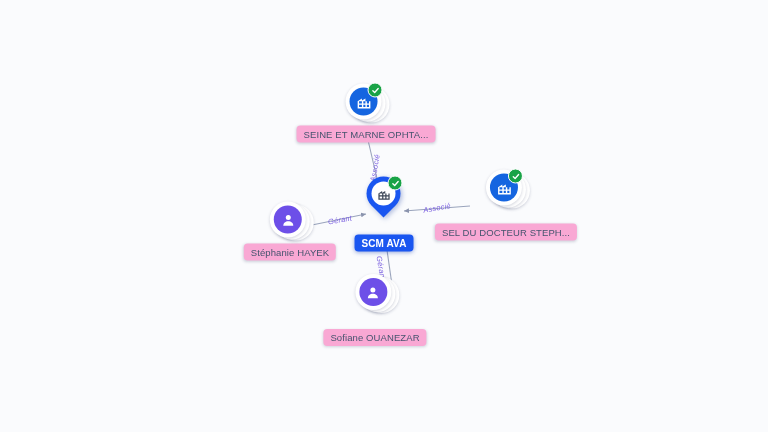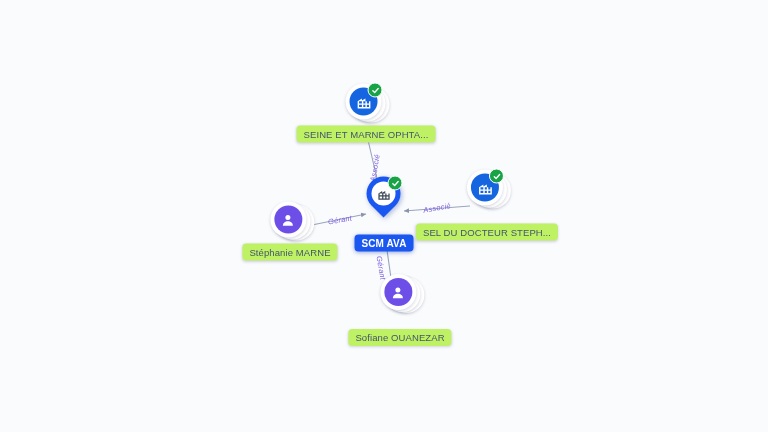--- a/index.html
+++ b/index.html
@@ -126,21 +126,21 @@
     border: 1.5px solid #ffffff;
     display: flex;
     align-items: center;
     justify-content: center;
     z-index: 4;
   }
 
   
   .node-label {
     margin-top: 2px;
-    background: #bef264;
+    background: #f9a8d4;
     color: #45546e;
     font-size: 9.5px;
     line-height: 11px;
     letter-spacing: .1px;
     padding: 3px 7px;
     border-radius: 4px;
     white-space: nowrap;
     box-shadow: 0 1px 3px rgba(40,50,90,.20);
   }
   .node-label.selected {
@@ -217,21 +217,21 @@
       </div>
       <div class="pin-badge">
         <svg width="8" height="8" viewBox="0 0 24 24" fill="none" stroke="#ffffff" stroke-width="4" stroke-linecap="round" stroke-linejoin="round">
           <path d="M4 12.5 L9.5 18 L20 6"></path>
         </svg>
       </div>
     </div>
     <div class="node-label selected">SCM AVA</div>
   </div>
 
-  <div class="node" style="left:487px; top:205px;gap:12px;">
+  <div class="node" style="left:506px; top:205px;gap:12px;">
     <div class="avatar-stack">
       <div class="card c3"></div>
       <div class="card c2"></div>
       <div class="card c1"></div>
       <div class="avatar-inner company">
         <svg width="17" height="17" viewBox="0 0 24 24" fill="#ffffff">
           <path d="M3 21V11l6-4v3l5-3v4h7v10H3zm2-2h4v-3H5v3zm0-5h4v-3H5v3zm6 5h3v-3h-3v3zm0-5h3v-3h-3v3zm5 5h3v-3h-3v3zm0-5h3v-3h-3v3z"></path>
         </svg>
       </div>
       <div class="verified-badge">
@@ -248,24 +248,24 @@
       <div class="card c3"></div>
       <div class="card c2"></div>
       <div class="card c1"></div>
       <div class="avatar-inner person">
         <svg width="15" height="15" viewBox="0 0 24 24" fill="#ffffff">
           <circle cx="12" cy="8" r="4"></circle>
           <path d="M4 21c0-4.4 3.6-7 8-7s8 2.6 8 7H4z"></path>
         </svg>
       </div>
     </div>
-    <div class="node-label">Stéphanie MARNE</div>
-  </div>
-
-  <div class="node" style="left:400px; top:310px;gap:13px;">
+    <div class="node-label">Stéphanie HAYEK</div>
+  </div>
+
+  <div class="node" style="left:375px; top:310px;gap:13px;">
     <div class="avatar-stack">
       <div class="card c3"></div>
       <div class="card c2"></div>
       <div class="card c1"></div>
       <div class="avatar-inner person">
         <svg width="15" height="15" viewBox="0 0 24 24" fill="#ffffff">
           <circle cx="12" cy="8" r="4"></circle>
           <path d="M4 21c0-4.4 3.6-7 8-7s8 2.6 8 7H4z"></path>
         </svg>
       </div>

